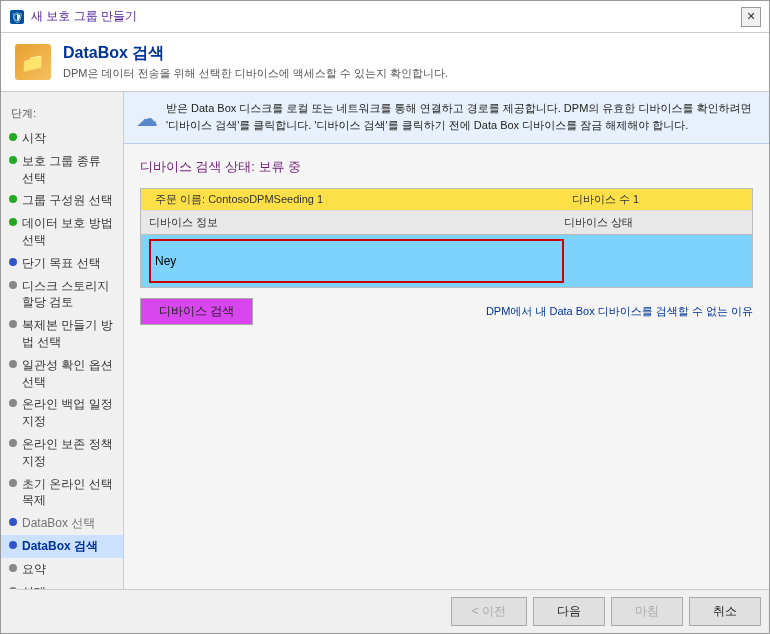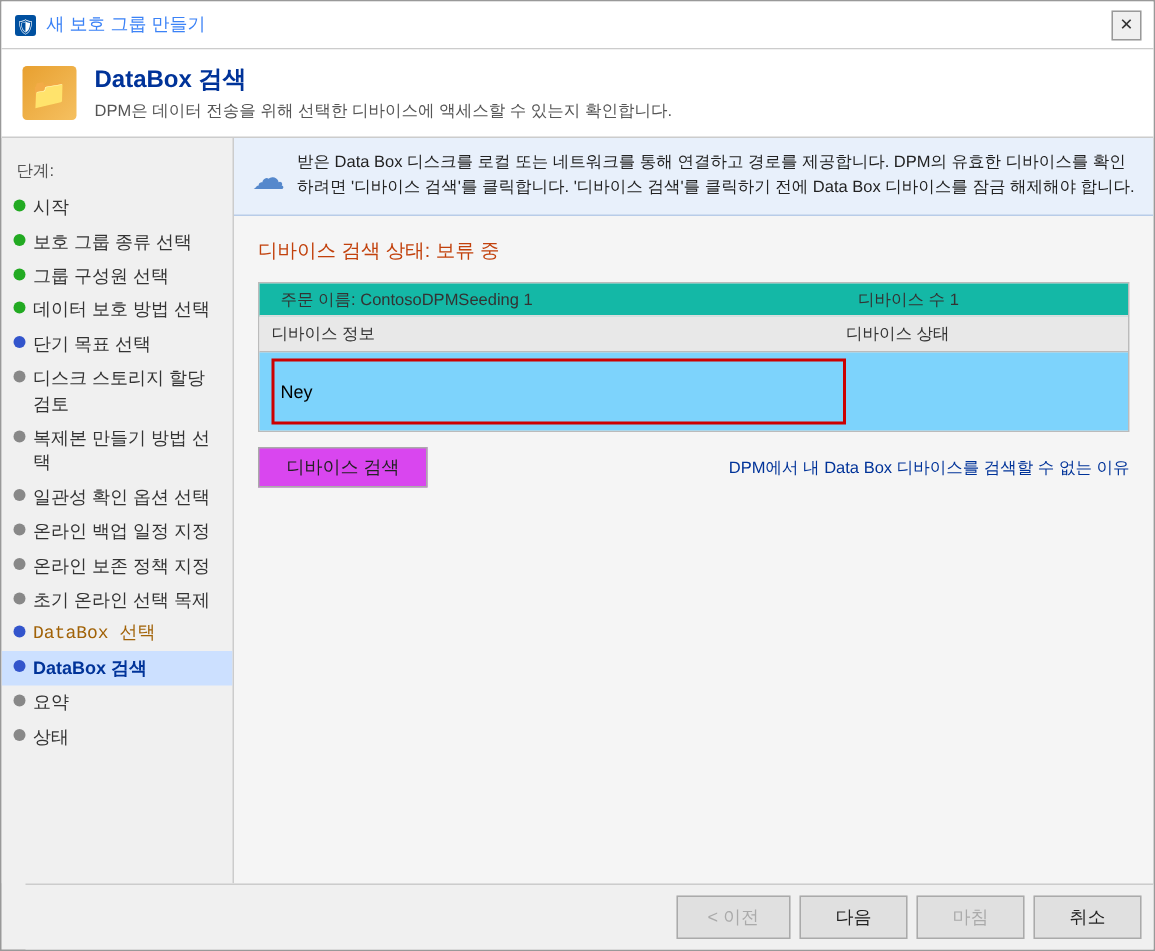--- a/index.html
+++ b/index.html
@@ -32,21 +32,21 @@
       padding: 6px 8px;
       height: 32px;
     }
     .title-bar-left {
       display: flex;
       align-items: center;
       gap: 6px;
     }
     .title-bar-text {
       font-size: 12px;
-      color: #3b82f6;
+      color: #4c1d95;
     }
     .close-btn {
       width: 20px;
       height: 20px;
       background: #f0f0f0;
       border: 1px solid #999;
       cursor: pointer;
       display: flex;
       align-items: center;
       justify-content: center;
@@ -82,21 +82,21 @@
       font-size: 11px;
       color: #555;
       margin-top: 2px;
     }
     .main-content {
       display: flex;
       flex: 1;
       overflow: hidden;
     }
     .sidebar {
-      width: 155px;
+      width: 123px;
       background: #f0f0f0;
       border-right: 1px solid #ccc;
       padding: 10px 0;
       overflow-y: auto;
       flex-shrink: 0;
     }
     .sidebar-label {
       font-size: 11px;
       color: #555;
       padding: 4px 10px 6px 10px;
@@ -124,22 +124,21 @@
       line-height: 1.4;
     }
     .sidebar-item.active .sidebar-item-text {
       color: #003399;
       font-weight: bold;
     }
     .sidebar-item.active {
       background: #cce0ff;
     }
     .sidebar-item.link .sidebar-item-text {
-      color: #a16207;
-      font-family: Liberation Mono, monospace;
+      color: #737373;
     }
     .content-area {
       flex: 1;
       background: #f5f5f5;
       padding: 0;
       overflow-y: auto;
       display: flex;
       flex-direction: column;
     }
     .info-banner {
@@ -158,21 +157,21 @@
       color: #5588cc;
       flex-shrink: 0;
       margin-top: 2px;
     }
     .content-inner {
       padding: 14px 16px;
       flex: 1;
     }
     .status-line {
       font-size: 13px;
-      color: #c2410c;
+      color: #701a75;
       margin-bottom: 12px;
     }
     .device-table-section {
       border: 1px solid #bbb;
       background: #fff;
     }
     .device-table-header {
       display: flex;
       border-bottom: 1px solid #bbb;
       background: #e8e8e8;
@@ -187,21 +186,21 @@
     .device-table-header .col2 {
       width: 180px;
       font-size: 11px;
       color: #333;
     }
     .job-name-row {
       display: flex;
       align-items: center;
       padding: 3px 8px;
       border-bottom: 1px solid #ddd;
-      background: #14b8a6;
+      background: #fde047;
     }
     .job-name-label {
       font-size: 11px;
       color: #555;
       margin-right: 6px;
     }
     .job-name-value {
       font-size: 11px;
       color: #333;
       flex: 1;

